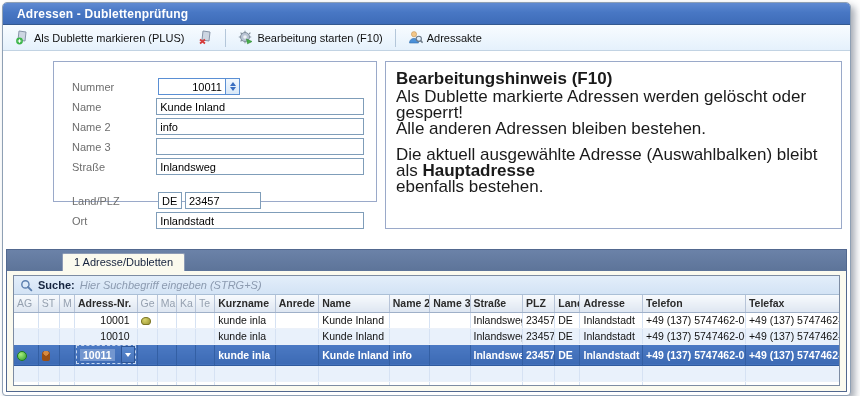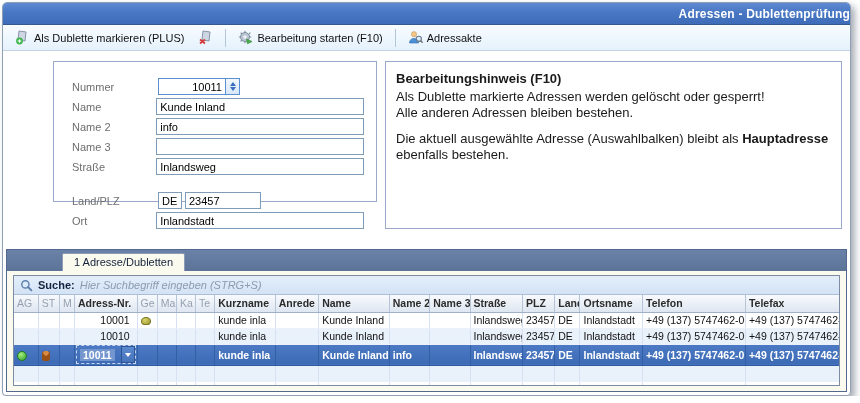--- a/index.html
+++ b/index.html
@@ -9,21 +9,20 @@
     border:1px solid #8fa0b4; border-radius:5px 5px 4px 4px;
     box-shadow:4px 4px 7px rgba(60,70,90,.45);
     background:#fff; overflow:hidden; display:flex; flex-direction:column;
   }
   
   .titlebar {
     height:22px; flex:0 0 22px; display:flex; align-items:center; padding-left:14px;
     background:linear-gradient(#5f8ad2 0%, #4877c4 45%, #3e6cb8 100%);
     color:#fff; font-weight:bold; font-size:12px; letter-spacing:.2px;
     border-bottom:1px solid #34598f;
-    justify-content:flex-end;
   }
   
   .toolbar {
     height:26px; flex:0 0 26px; display:flex; align-items:center; gap:2px;
     background:linear-gradient(#f8fcff, #e5f1fc); border-bottom:1px solid #c2d3e3;
     padding:12px 6px; font-size:11px; color:#111;
   }
   .tbtn { display:flex; align-items:center; gap:4px; padding:2px 6px; border-radius:2px; cursor:default; white-space:nowrap; }
   .tsep { width:1px; height:18px; background:#b4c7da; margin:0 4px; }
   .ticon { width:15px; height:15px; display:inline-block; }
@@ -38,21 +37,21 @@
     font-size:11px; padding:0 3px; color:#000;
   }
   .w-wide { width:212px; }
   .num-input { width:68px; text-align:right; border-color:#5a8fd4; }
   .spinner { width:14px; height:17px; border:1px solid #5a8fd4; border-left:none; background:linear-gradient(#f2f8fe,#d8e8f8);
     display:flex; flex-direction:column; align-items:center; justify-content:center; gap:1px; cursor:default; }
   .spinner i { width:0; height:0; border-left:3px solid transparent; border-right:3px solid transparent; display:block; }
   .spin-up { border-bottom:4px solid #3a6ec0; }
   .spin-down { border-top:4px solid #3a6ec0; }
   .gap-row { height:14px; }
-  .hint-panel { flex:1; height:168px; padding:9px 10px; font-size:13px; color:#1a1a1a; line-height:16px; }
+  .hint-panel { flex:1; height:168px; padding:9px 10px; font-size:17px; color:#1a1a1a; line-height:16px; }
   .hint-title { font-weight:bold; margin-bottom:2px; }
   .hint-para { margin-top:10px; }
   
   .spacer { flex:0 0 10px; background:#fff; }
   .bottom-panel {
     flex:1; margin:0 3px 3px 3px; border:1px solid #52688f; background:#fbfaef;
     display:flex; flex-direction:column; overflow:hidden;
   }
   .tabstrip { height:21px; flex:0 0 21px; background:linear-gradient(#6b82a8,#5d7499); display:flex; align-items:flex-end; padding-left:7px; }
   .tab {
@@ -246,21 +245,21 @@
               <th class="dim">Ka</th>
               <th class="dim">Te</th>
               <th>Kurzname</th>
               <th>Anrede</th>
               <th>Name</th>
               <th>Name 2</th>
               <th>Name 3</th>
               <th>Straße</th>
               <th>PLZ</th>
               <th>Land</th>
-              <th>Ortsname</th>
+              <th>Adresse</th>
               <th>Telefon</th>
               <th>Telefax</th>
             </tr>
           </thead>
           <tbody>
             <tr class="">
               <td></td>
               <td></td>
               <td></td>
               <td class="num">10001</td>

